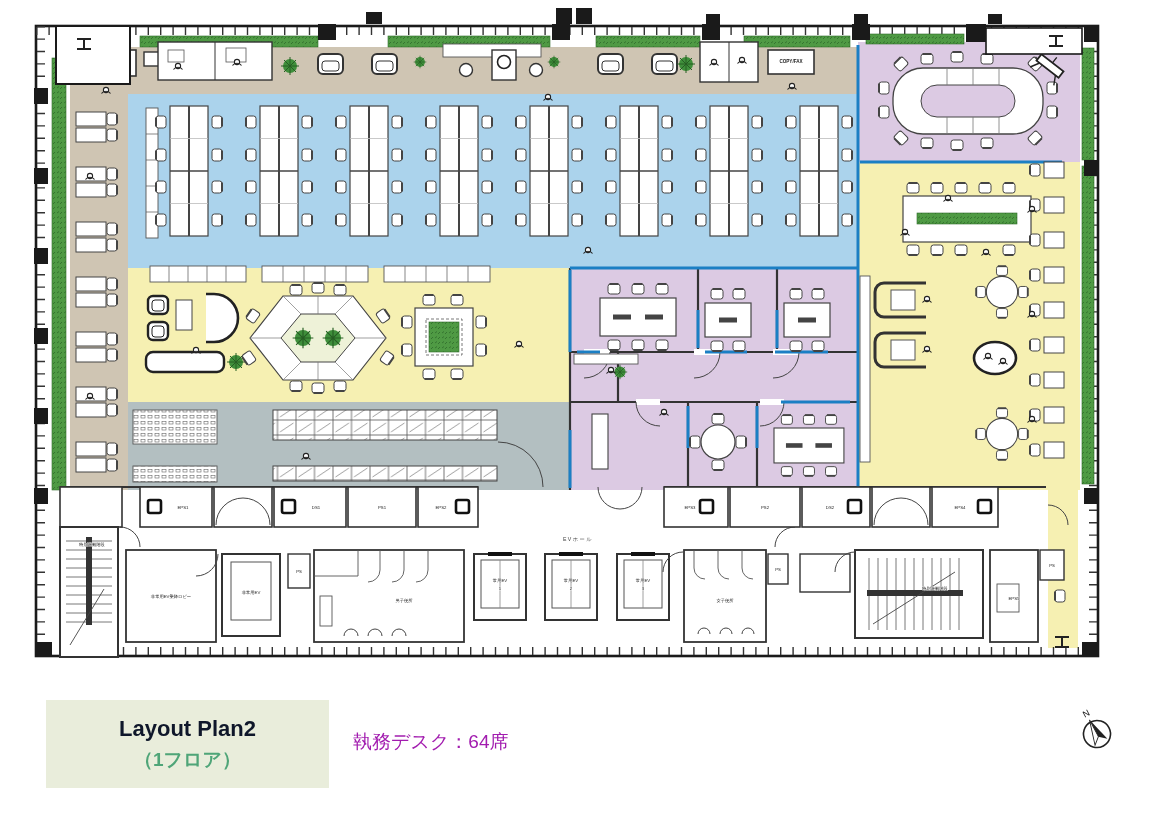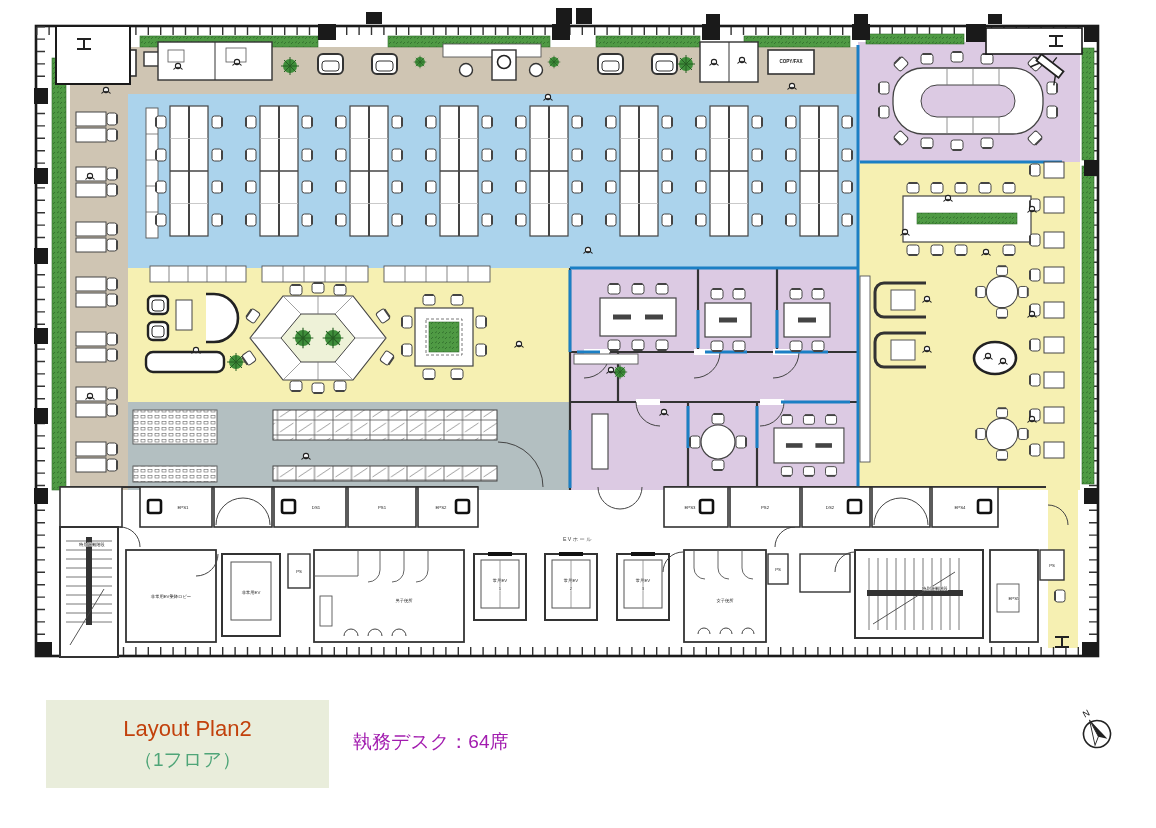--- a/index.html
+++ b/index.html
@@ -1,20 +1,20 @@
 <!DOCTYPE html>
 <html><head>
 <meta charset="utf-8">
 <style>
   html,body{margin:0;padding:0;background:#fff;}
   body{width:1156px;height:828px;position:relative;font-family:"Liberation Sans","DejaVu Sans",sans-serif;overflow:hidden;}
   svg text{font-family:"Liberation Sans","DejaVu Sans",sans-serif;fill:#222;paint-order:stroke;stroke:#fff;stroke-width:.45px;text-anchor:middle;} .lbl4{font-size:4.3px;} .copy{font-size:4.6px;font-weight:bold;} .hall{font-size:5.2px;letter-spacing:1.5px;fill:#444;}
   .plan-label{position:absolute;left:46px;top:700px;width:283px;height:88px;background:#e9eddb;display:flex;flex-direction:column;align-items:center;justify-content:center;gap:5px;}
-  .plan-title{color:#c2410c;font-weight:normal;font-size:22px;}
-  .plan-subtitle{color:#4fa578;font-weight:normal;font-size:19px;}
+  .plan-title{color:#0f172a;font-weight:bold;font-size:22px;}
+  .plan-subtitle{color:#4fa578;font-weight:bold;font-size:19px;}
   .plan-stats{position:absolute;left:353px;top:726px;font-size:19px;color:#a21caf;line-height:1.7;}
   .compass{position:absolute;left:1066px;top:692px;}
 </style>
 </head>
 <body>
 
 
 
 <svg width="1156" height="692" viewBox="0 0 1156 692">
 <defs>

